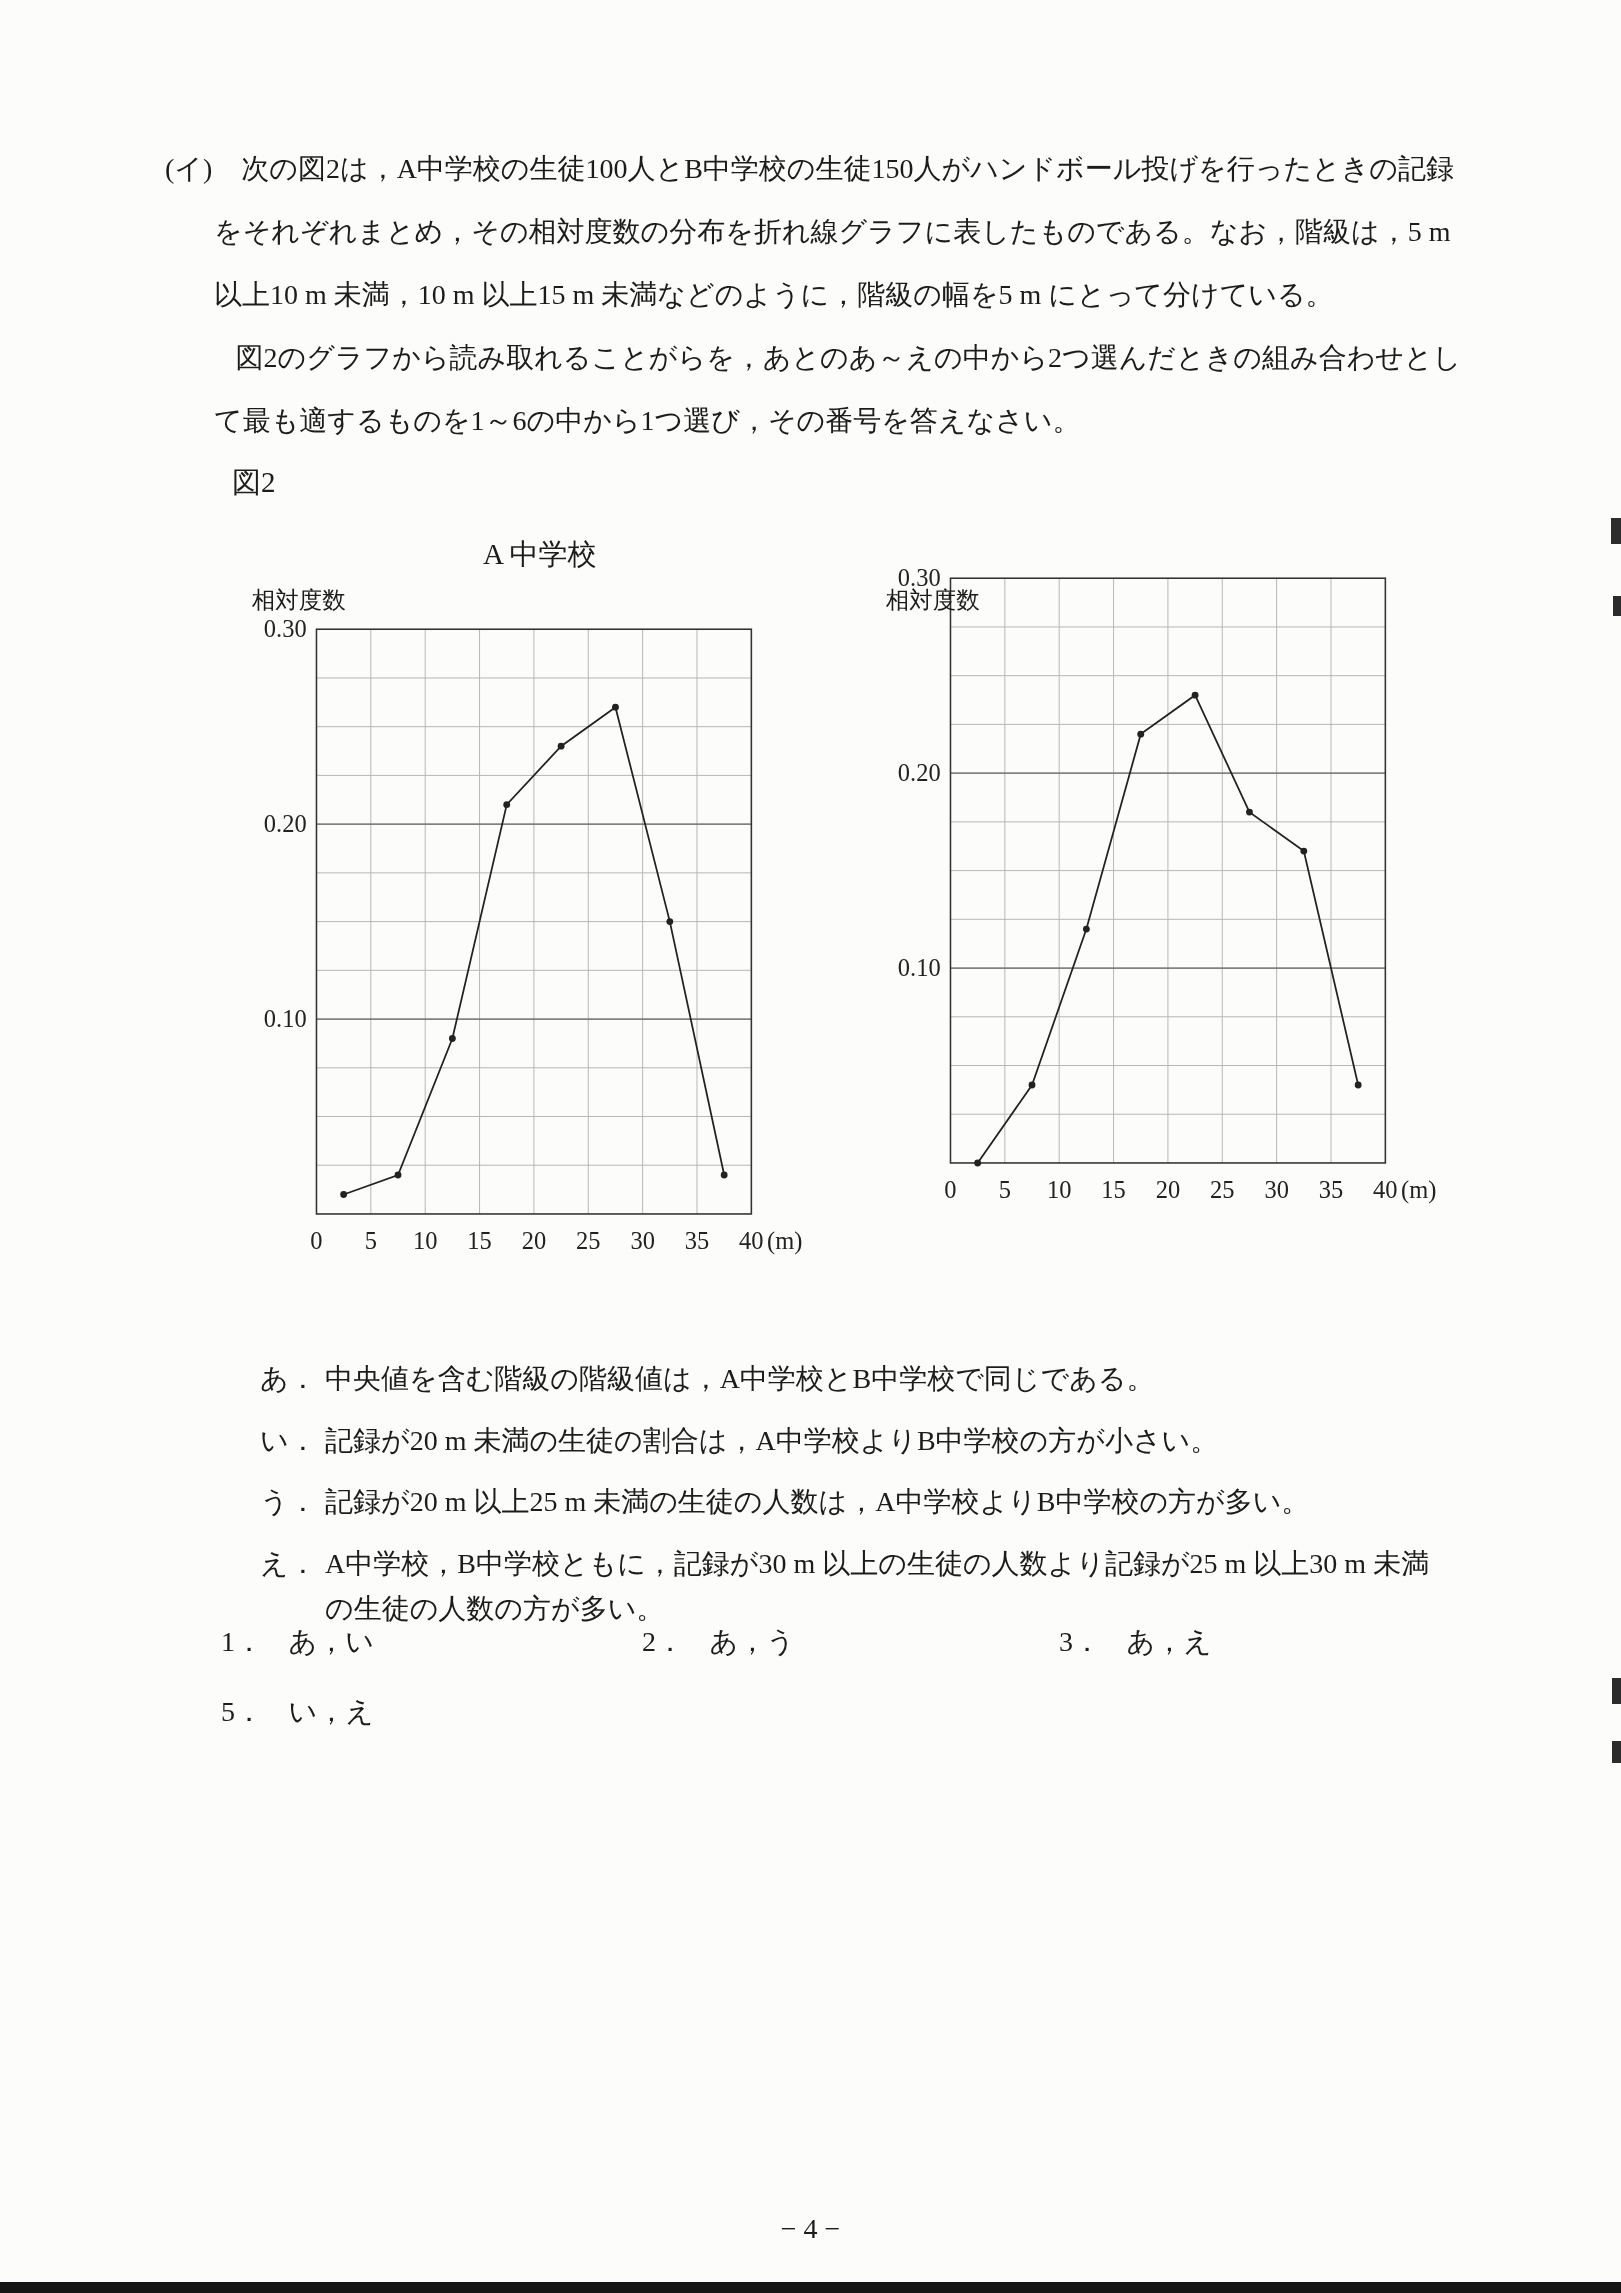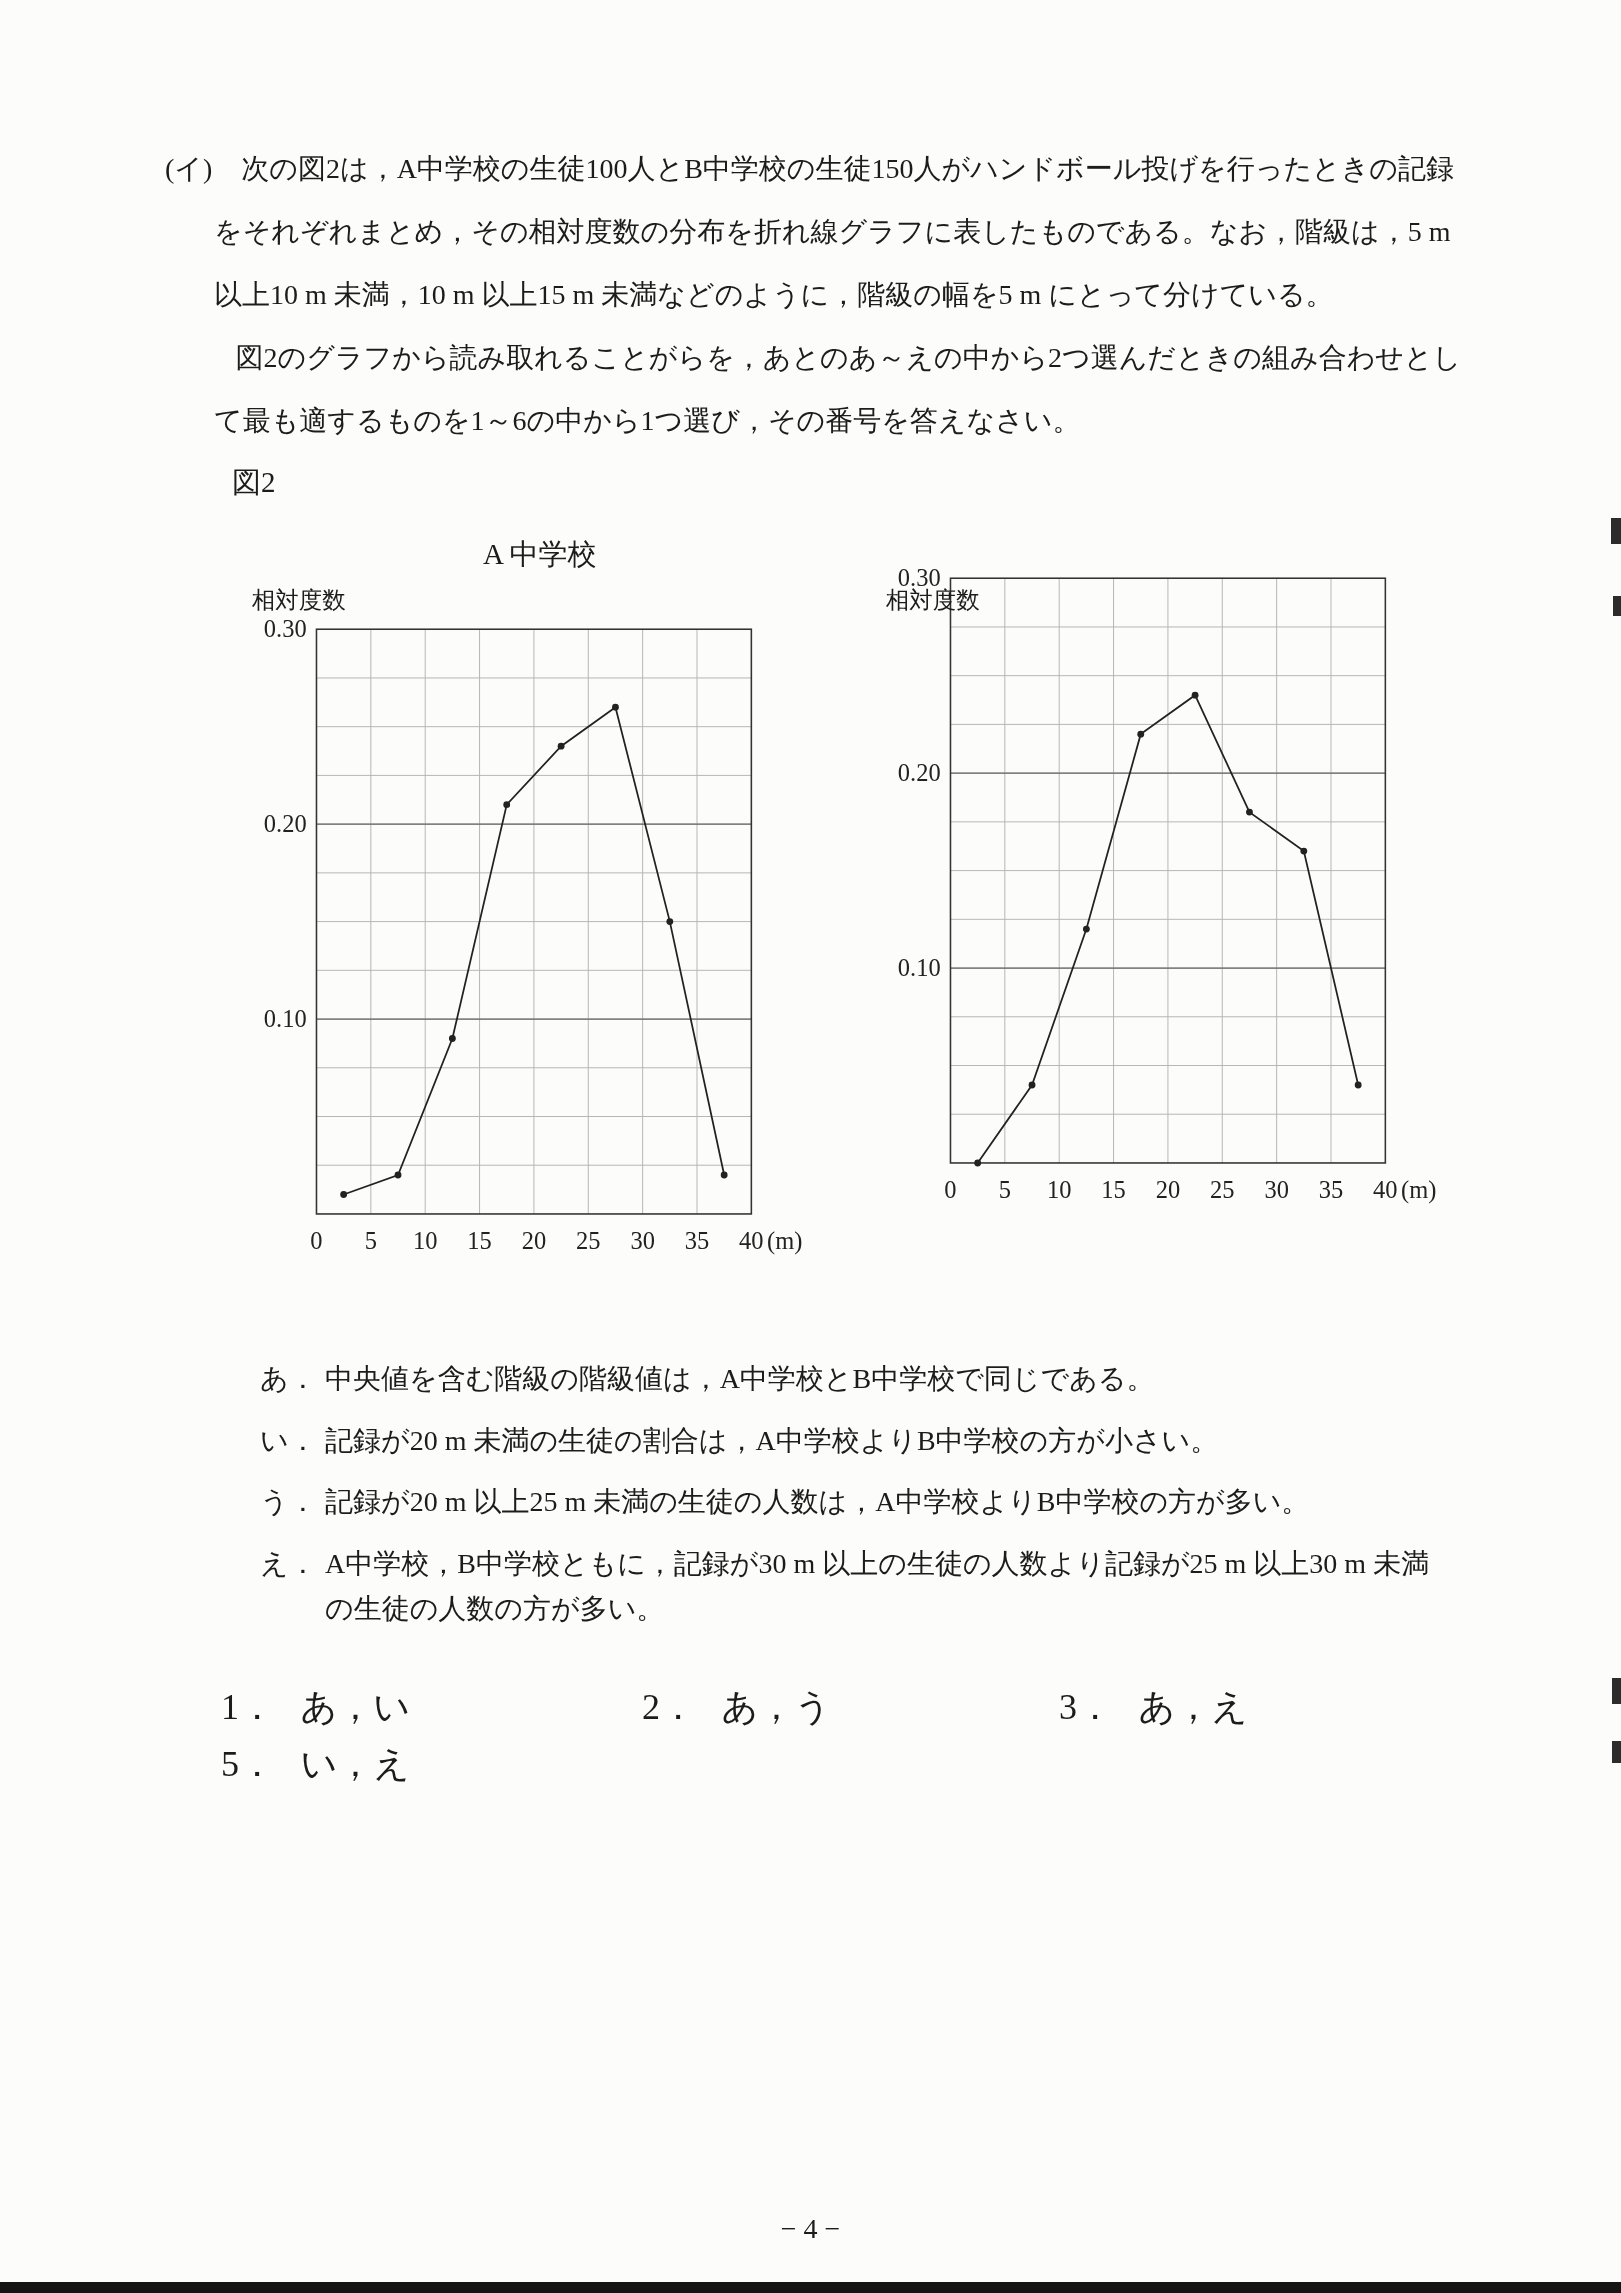--- a/index.html
+++ b/index.html
@@ -43,23 +43,23 @@
 
   .statements {
     position:absolute; left:260px; top:1356px; width:1186px;
     font-size:28px; line-height:45px;
   }
   .stmt { display:flex; margin-bottom:16.7px; }
   .stmt-marker { flex:none; width:65px; }
   .stmt-text { flex:1; }
 
   .choices {
-    position:absolute; left:221px; top:1685px; width:1255px;
+    position:absolute; left:221px; top:1619px; width:1255px;
     display:grid; grid-template-columns:421px 417px auto;
-    row-gap:12px; font-size:36px; line-height:45px;
+    row-gap:25px; font-size:28px; line-height:45px;
   }
   .choice-number { margin-right:25.5px; }
 
   .page-number {
     position:absolute; left:0; right:0; top:2213px;
     text-align:center; font-size:28px;
   }
 
   .scan-bottom {
     position:absolute; left:0; right:0; bottom:0; height:11.8px; background:#151515;

